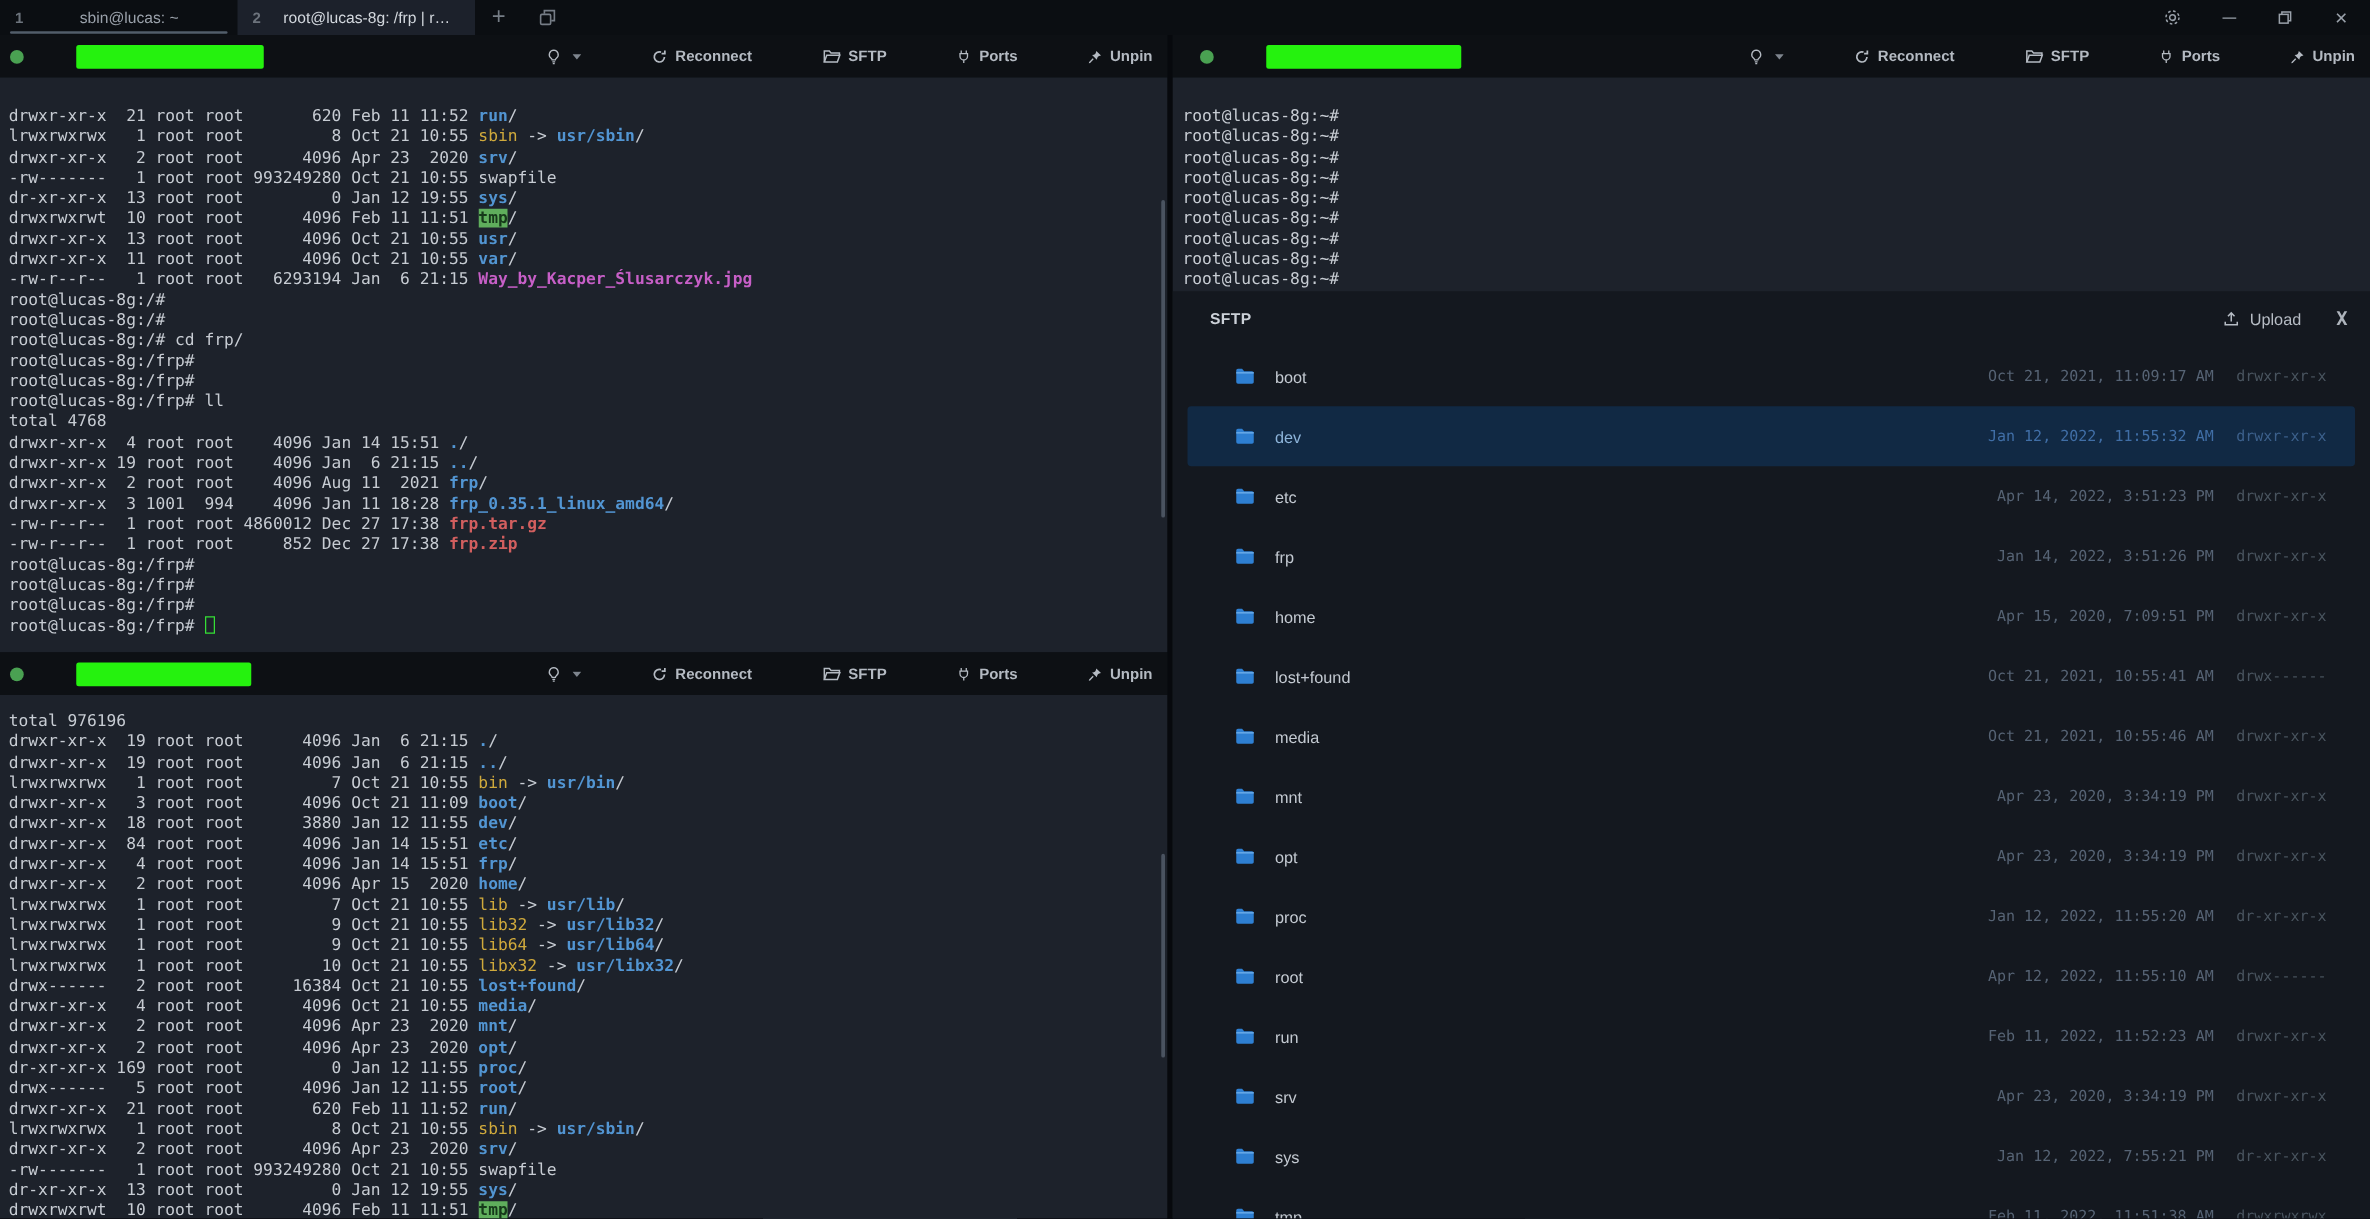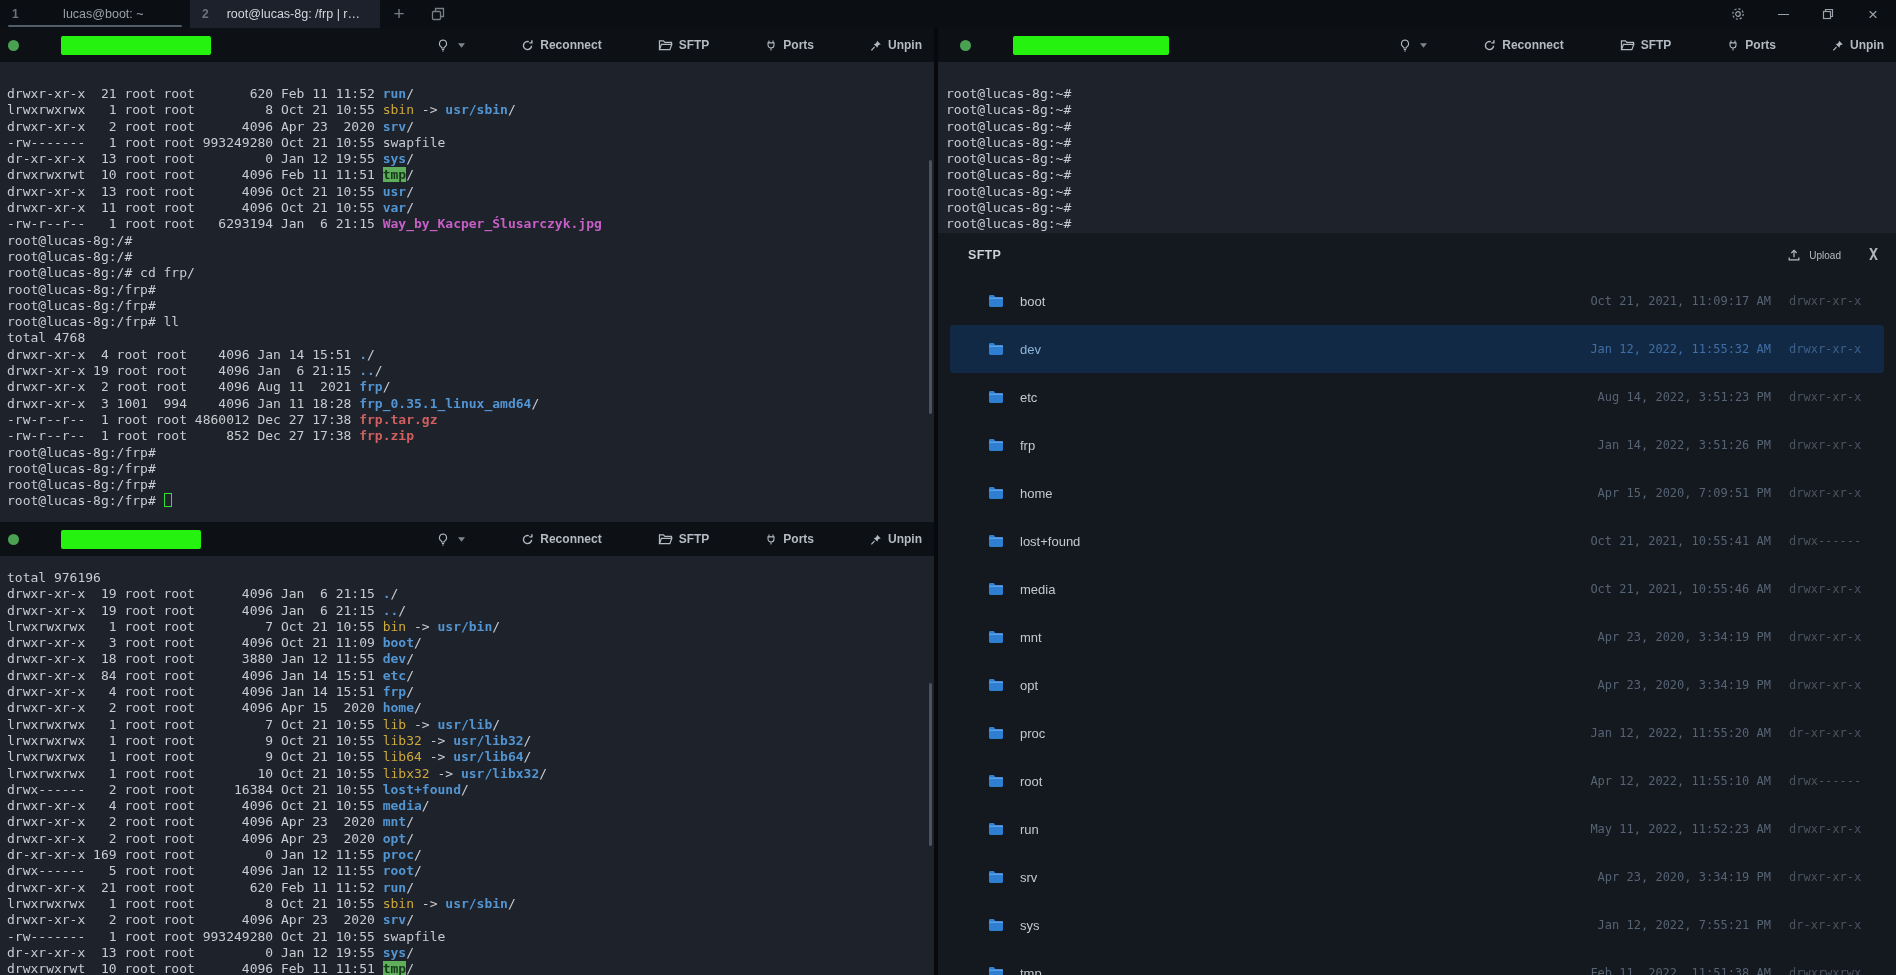--- a/index.html
+++ b/index.html
@@ -60,42 +60,42 @@
   .s-tmp { color:var(--tmp-fg,#16391a); background:var(--tmp-bg,#5fae5c); font-weight:bold; }
   .s-cur { display:inline-block; width:8px; height:14px; border:1px solid var(--cursor,#35df35); vertical-align:-2px; }
   .scroll-thumb { position:absolute; right:2px; width:3px; border-radius:2px; background:#4a5360; cursor:pointer; }
   .thumb-tl { top:132px; height:254px; }
   .thumb-bl { top:161px; height:163px; }
   
   .sftp-panel { position:absolute; left:0; right:0; top:205px; bottom:0; background:var(--panel-bg,#141820); display:flex; flex-direction:column; }
   .sftp-head { height:44px; flex:0 0 44px; display:flex; align-items:center; padding:0 18px 0 30px; }
   .sftp-title { font-size:12.5px; font-weight:700; color:#ccd1d8; letter-spacing:.3px; }
   .sftp-head-spacer { flex:1; }
-  .upload-btn { display:inline-flex; align-items:center; gap:8px; color:#b6bcc4; font-size:10px; cursor:pointer; }
+  .upload-btn { display:inline-flex; align-items:center; gap:8px; color:#b6bcc4; font-size:13px; cursor:pointer; }
   .sftp-close { margin-left:28px; color:#aeb4bc; font-size:15px; font-weight:700; cursor:pointer; font-family:"DejaVu Sans Mono", monospace; }
   .sftp-list { flex:1; overflow:hidden; padding-top:0; }
   .sftp-row { display:flex; align-items:center; height:48px; margin:0 12px; padding:0 19px 0 38px; border-radius:3px; cursor:pointer; }
   .sftp-row .f-icon { flex:0 0 auto; margin-right:16px; display:flex; }
   .sftp-row .f-name { flex:1; font-size:13px; color:#c3c9d1; }
   .sftp-row .f-date { font-family:"DejaVu Sans Mono", monospace; font-size:12px; color:var(--date,#566374); }
   .sftp-row .f-perms { width:76px; margin-left:18px; font-family:"DejaVu Sans Mono", monospace; font-size:12px; color:var(--perms,#49545f); }
   .sftp-row.selected { background:var(--accent-row,#112944); }
   .sftp-row.selected .f-name { color:var(--sel-name,#8db4da); }
   .sftp-row.selected .f-date { color:var(--sel-date,#406ea6); }
   .sftp-row.selected .f-perms { color:var(--sel-perms,#3c608c); }
 </style>
 </head>
 <body>
 
 <div class="app">
 
   <div class="tabbar">
     <div class="tab underlined">
       <span class="t-idx">1</span>
-      <span class="t-title">lucas@boot: ~</span>
+      <span class="t-title">sbin@lucas: ~</span>
     </div>
     <div class="tab active">
       <span class="t-idx">2</span>
       <span class="t-title">root@lucas-8g: /frp | r…</span>
     </div>
     <div class="tab-plus">+</div>
     <div class="tab-split">
       <svg viewBox="0 0 14 14" width="14" height="14" fill="none" stroke="currentColor" stroke-width="1.3">
           <path d="M4.5 4V1.5h8v8H10"></path>
           <rect x="1.5" y="4.5" width="8" height="8" rx="1"></rect>
@@ -309,21 +309,21 @@
               <span class="f-perms">drwxr-xr-x</span>
             </div>
             <div class="sftp-row">
               <span class="f-icon">
                 <svg class="" viewBox="0 0 16 14" width="16" height="14">
                   <path d="M1 2.4C1 1.6 1.6 1 2.4 1h3.3l1.6 1.9h6.3c.8 0 1.4.6 1.4 1.4v7.3c0 .8-.6 1.4-1.4 1.4H2.4A1.4 1.4 0 0 1 1 11.6z" fill="#2e7fd2"></path>
                   <rect x="1" y="3.6" width="14" height="1.3" fill="#63a6e6"></rect>
                 </svg>
               </span>
               <span class="f-name">etc</span>
-              <span class="f-date">Aug 14, 2022, 3:51:23 PM</span>
+              <span class="f-date">Apr 14, 2022, 3:51:23 PM</span>
               <span class="f-perms">drwxr-xr-x</span>
             </div>
             <div class="sftp-row">
               <span class="f-icon">
                 <svg class="" viewBox="0 0 16 14" width="16" height="14">
                   <path d="M1 2.4C1 1.6 1.6 1 2.4 1h3.3l1.6 1.9h6.3c.8 0 1.4.6 1.4 1.4v7.3c0 .8-.6 1.4-1.4 1.4H2.4A1.4 1.4 0 0 1 1 11.6z" fill="#2e7fd2"></path>
                   <rect x="1" y="3.6" width="14" height="1.3" fill="#63a6e6"></rect>
                 </svg>
               </span>
               <span class="f-name">frp</span>
@@ -408,21 +408,21 @@
               <span class="f-perms">drwx------</span>
             </div>
             <div class="sftp-row">
               <span class="f-icon">
                 <svg class="" viewBox="0 0 16 14" width="16" height="14">
                   <path d="M1 2.4C1 1.6 1.6 1 2.4 1h3.3l1.6 1.9h6.3c.8 0 1.4.6 1.4 1.4v7.3c0 .8-.6 1.4-1.4 1.4H2.4A1.4 1.4 0 0 1 1 11.6z" fill="#2e7fd2"></path>
                   <rect x="1" y="3.6" width="14" height="1.3" fill="#63a6e6"></rect>
                 </svg>
               </span>
               <span class="f-name">run</span>
-              <span class="f-date">May 11, 2022, 11:52:23 AM</span>
+              <span class="f-date">Feb 11, 2022, 11:52:23 AM</span>
               <span class="f-perms">drwxr-xr-x</span>
             </div>
             <div class="sftp-row">
               <span class="f-icon">
                 <svg class="" viewBox="0 0 16 14" width="16" height="14">
                   <path d="M1 2.4C1 1.6 1.6 1 2.4 1h3.3l1.6 1.9h6.3c.8 0 1.4.6 1.4 1.4v7.3c0 .8-.6 1.4-1.4 1.4H2.4A1.4 1.4 0 0 1 1 11.6z" fill="#2e7fd2"></path>
                   <rect x="1" y="3.6" width="14" height="1.3" fill="#63a6e6"></rect>
                 </svg>
               </span>
               <span class="f-name">srv</span>

